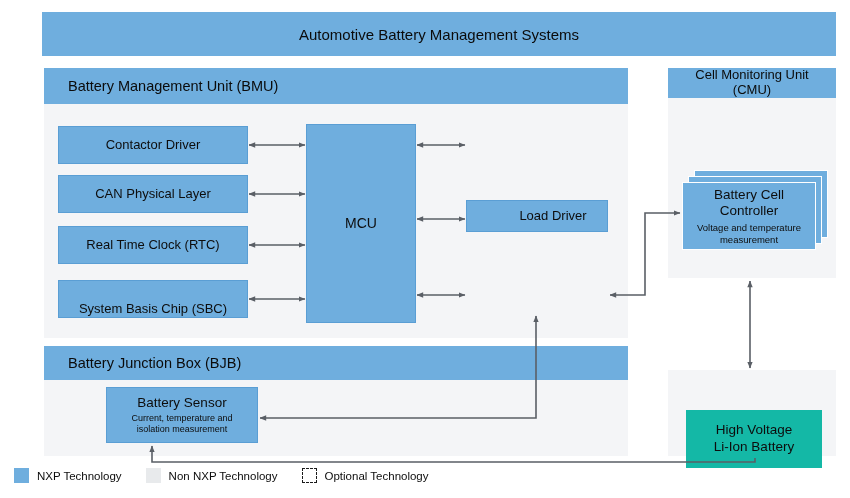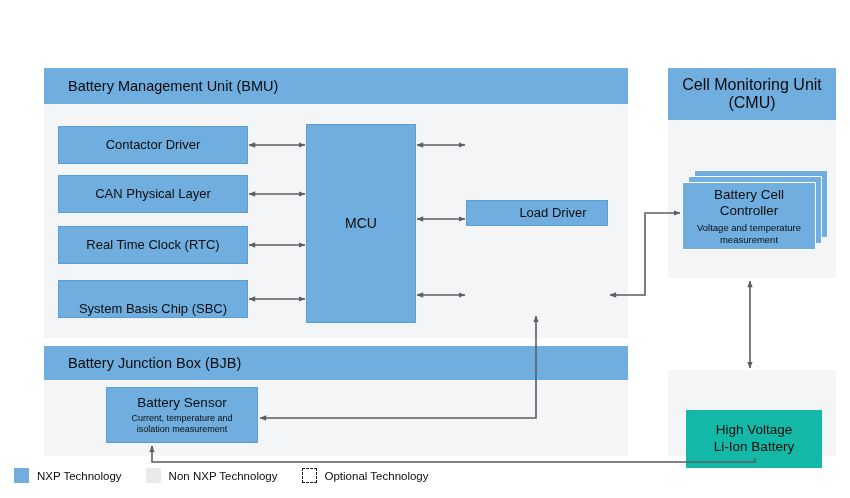--- a/index.html
+++ b/index.html
@@ -66,40 +66,40 @@
     justify-content: center;
     font-size: 15px;
     font-weight: normal;
   }
 
   #bmu-panel  { left: 44px;  top: 68px;  width: 584px; height: 270px; }
   #bmu-header { left: 44px;  top: 68px;  width: 584px; height: 36px;
                 padding-left: 24px; font-size: 14.5px; }
 
   #cmu-panel  { left: 668px; top: 68px;  width: 168px; height: 210px; }
-  #cmu-header { left: 668px; top: 68px;  width: 168px; height: 52px;
-                justify-content: center; text-align: right; font-size: 16px;
+  #cmu-header { left: 668px; top: 68px;  width: 168px; height: 30px;
+                justify-content: center; text-align: right; font-size: 13px;
                 flex-direction: column; line-height: 1.12; }
 
   #bjb-panel  { left: 44px;  top: 346px; width: 584px; height: 110px; }
   #bjb-header { left: 44px;  top: 346px; width: 584px; height: 34px;
                 padding-left: 24px; font-size: 14.5px; }
 
   #hv-panel   { left: 668px; top: 370px; width: 168px; height: 86px; }
 
   
   #box-contactor { left: 58px; top: 126px; width: 190px; height: 38px; font-size: 13px; }
   #box-can       { left: 58px; top: 175px; width: 190px; height: 38px; font-size: 13px; }
   #box-rtc       { left: 58px; top: 226px; width: 190px; height: 38px; font-size: 13px; }
   #box-sbc       { left: 58px; top: 280px; width: 190px; height: 38px; font-size: 13px; justify-content: flex-end; }
 
   #box-mcu       { left: 306px; top: 124px; width: 110px; height: 199px; font-size: 14px; }
 
   #box-pressure  { left: 466px; top: 126px; width: 142px; height: 38px; font-size: 13px; }
-  #box-load      { left: 466px; top: 200px; width: 142px; height: 26px; font-size: 13px; padding-left: 32px; }
+  #box-load      { left: 466px; top: 200px; width: 142px; height: 32px; font-size: 13px; padding-left: 32px; }
   #box-gateway   { left: 466px; top: 276px; width: 142px; height: 38px; font-size: 13px; }
 
   
   .bcc-shadow {
     position: absolute;
     background: #6FAEDE;
     border: 1px solid #ffffff;
     box-sizing: border-box;
   }
   #bcc-3 { left: 694px; top: 170px; width: 134px; height: 68px; }
@@ -141,20 +141,23 @@
   }
   .sw-blue   { background: #6FAEDE; }
   .sw-gray   { background: #E8EAEC; }
   .sw-dashed { background: #ffffff; border: 1.6px dashed #1a1a1a; }
 </style>
 </head>
 <body>
 
 <div id="canvas">
 
+  <div class="hdr-bar" id="title-bar">
+    <span>Automotive Battery Management Systems</span>
+  </div>
 
   <div class="gray-panel" id="bmu-panel"></div>
   <div class="hdr-bar" id="bmu-header">
     <span>Battery Management Unit (BMU)</span>
   </div>
 
   <div class="blue-box" id="box-can">
     <span>CAN Physical Layer</span>
   </div>
   <div class="blue-box" id="box-contactor">

